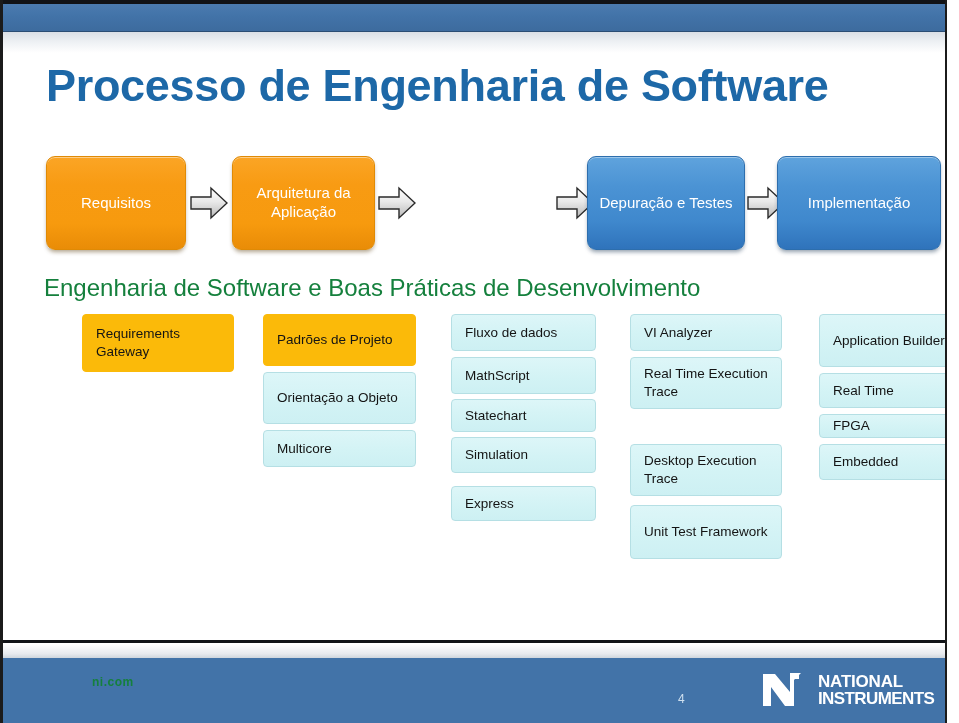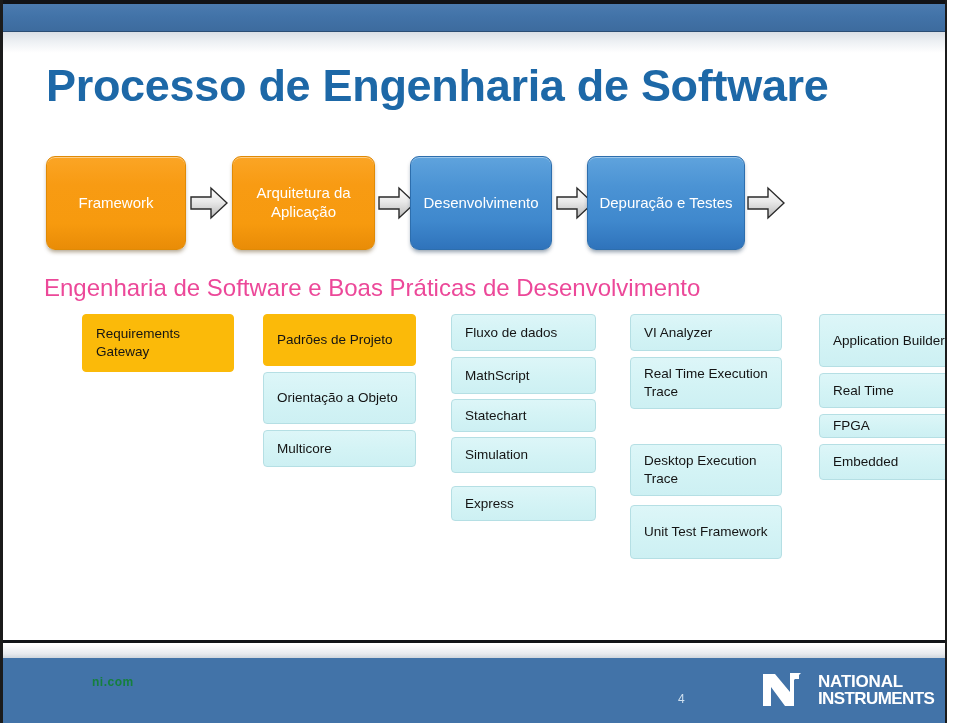--- a/index.html
+++ b/index.html
@@ -117,21 +117,21 @@
     top: 30px;
     width: 38px;
     height: 34px;
   }
 
   
   .subtitle {
     position: absolute;
     left: 44px; top: 274px;
     font-size: 24px;
-    color: #ec4899;
+    color: #15803d;
     white-space: nowrap;
   }
 
   
   .cols {
     position: absolute;
     left: 0; top: 314px;
     width: 959px; height: 260px;
   }
   .col {
@@ -239,21 +239,21 @@
   <div class="top-fade"></div>
   <div class="frame-far-right"></div>
   <div class="frame-left"></div>
   <div class="frame-right"></div>
 
   <div class="slide-title">Processo de Engenharia de Software</div>
 
   <div class="flow-row">
 
     <div class="flow-box orange" style="left:46px; width:140px;">
-      <span>Framework</span>
+      <span>Requisitos</span>
     </div>
 
     <svg class="flow-arrow" style="left:190px;" viewBox="0 0 38 34">
       <defs>
         <linearGradient id="ag1" x1="0" y1="0" x2="0" y2="1">
           <stop offset="0%" stop-color="#ffffff"></stop>
           <stop offset="45%" stop-color="#e9e9e9"></stop>
           <stop offset="100%" stop-color="#b9b9b9"></stop>
         </linearGradient>
       </defs>
@@ -261,36 +261,36 @@
     </svg>
 
     <div class="flow-box orange" style="left:232px; width:143px;">
       <span>Arquitetura da Aplicação</span>
     </div>
 
     <svg class="flow-arrow" style="left:378px;" viewBox="0 0 38 34">
       <polygon points="1,11 21,11 21,2 37,17 21,32 21,23 1,23" fill="url(#ag1)" stroke="#2a2a2a" stroke-width="1.4"></polygon>
     </svg>
 
-    <div class="flow-box blue" style="left:410px; width:142px;">
-      <span>Desenvolvimento</span>
-    </div>
 
     <svg class="flow-arrow" style="left:556px;" viewBox="0 0 38 34">
       <polygon points="1,11 21,11 21,2 37,17 21,32 21,23 1,23" fill="url(#ag1)" stroke="#2a2a2a" stroke-width="1.4"></polygon>
     </svg>
 
     <div class="flow-box blue" style="left:587px; width:158px;">
       <span>Depuração e Testes</span>
     </div>
 
     <svg class="flow-arrow" style="left:747px;" viewBox="0 0 38 34">
       <polygon points="1,11 21,11 21,2 37,17 21,32 21,23 1,23" fill="url(#ag1)" stroke="#2a2a2a" stroke-width="1.4"></polygon>
     </svg>
 
+    <div class="flow-box blue" style="left:777px; width:164px;">
+      <span>Implementação</span>
+    </div>
   </div>
 
   <div class="subtitle">Engenharia de Software e Boas Práticas de Desenvolvimento</div>
 
   <div class="cols">
 
     <div class="col" style="left:34px; width:152px;">
       <div class="chip amber" style="height:58px;">
         <span class="txt">Requirements Gateway</span>
       </div>

